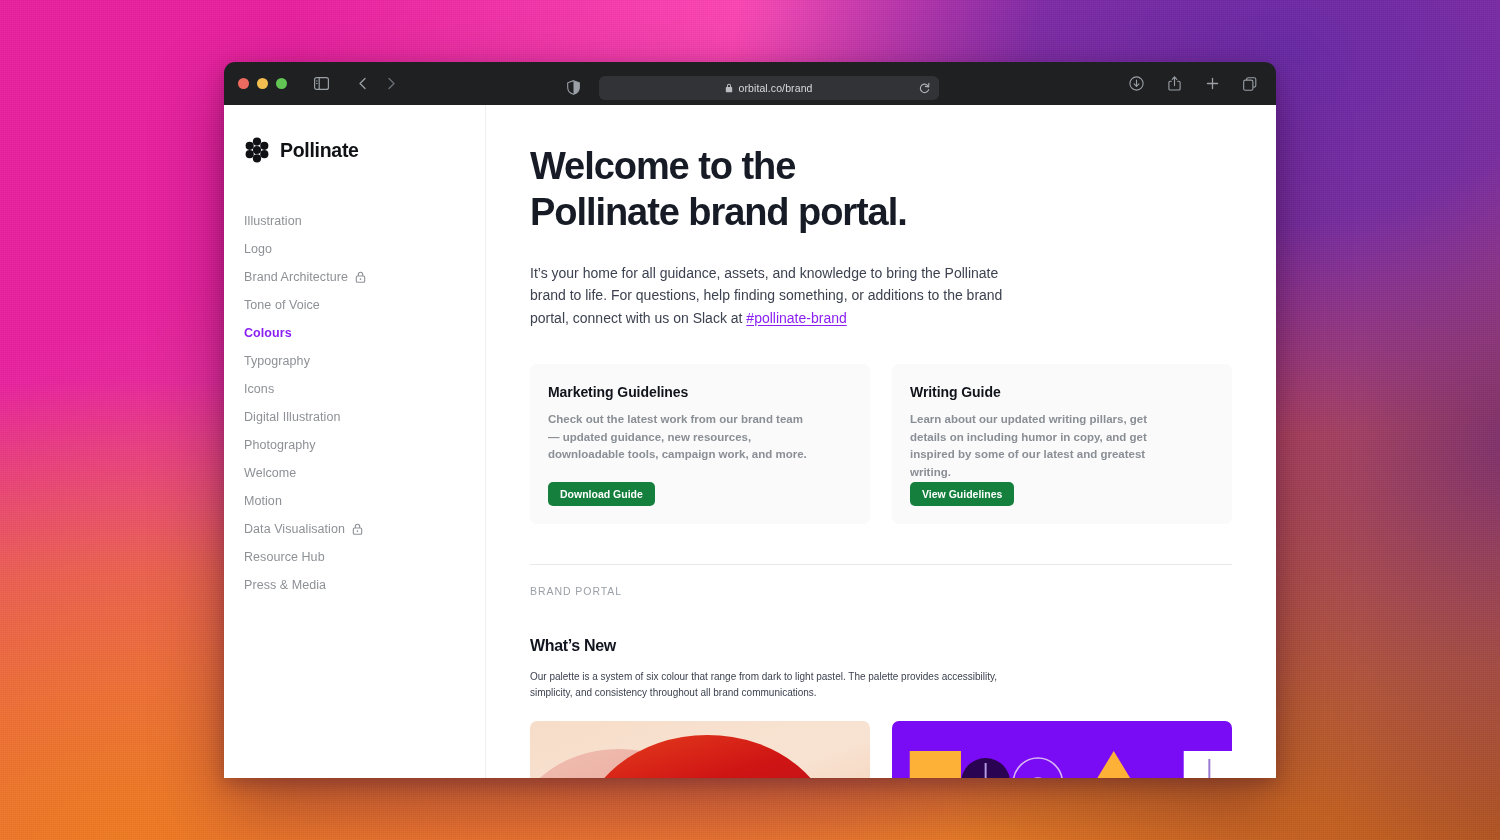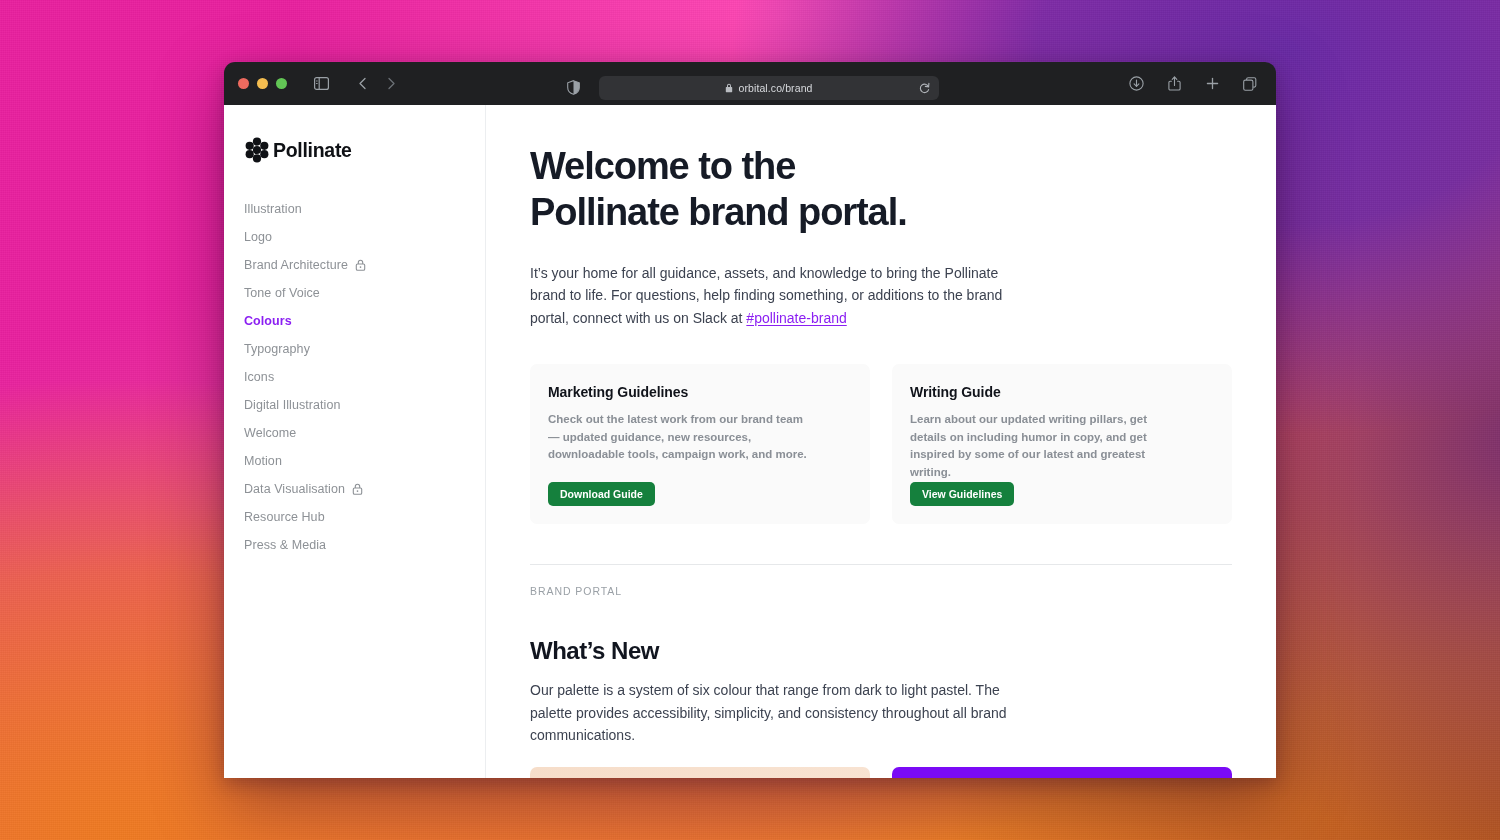--- a/index.html
+++ b/index.html
@@ -134,22 +134,22 @@
   .sidebar {
     width: 262px;
     min-width: 262px;
     background: #ffffff;
     border-right: 1px solid #eceef0;
     padding: 32px 0 0 20px;
   }
   .brand {
     display: flex;
     align-items: center;
-    gap: 3px;
-    margin-bottom: 32px;
+    gap: 10px;
+    margin-bottom: 44px;
   }
   .brand-mark { width: 26px; height: 26px; }
   .brand-name {
     font-size: 19.5px;
     font-weight: 700;
     color: #0f1115;
     letter-spacing: -0.015em;
   }
   .nav { display: flex; flex-direction: column; }
   .nav-item {
@@ -236,28 +236,28 @@
   }
 
   .divider { height: 1px; background: #e6e8ea; margin-bottom: 20px; }
   .eyebrow {
     font-size: 10.5px;
     letter-spacing: 0.09em;
     color: #9aa0a6;
     margin-bottom: 40px;
   }
   h2.section-title {
-    font-size: 24px;
+    font-size: 16px;
     font-weight: 700;
     color: #11151f;
     letter-spacing: -0.02em;
     margin-bottom: 14px;
   }
   p.section-desc {
-    font-size: 14px;
+    font-size: 10px;
     line-height: 1.62;
     color: #3c4250;
     max-width: 500px;
     margin-bottom: 20px;
   }
   .thumbs {
     display: grid;
     grid-template-columns: 1fr 1fr;
     gap: 22px;
   }
@@ -405,20 +405,23 @@
           <div class="nav-item">
             <span>Typography</span>
           </div>
           <div class="nav-item">
             <span>Icons</span>
           </div>
           <div class="nav-item">
             <span>Digital Illustration</span>
           </div>
           <div class="nav-item">
+            <span>Photography</span>
+          </div>
+          <div class="nav-item">
             <span>Welcome</span>
           </div>
           <div class="nav-item">
             <span>Motion</span>
           </div>
           <div class="nav-item">
             <span>Data Visualisation</span>
             <span class="lock-icon">
               <svg width="11" height="12" viewBox="0 0 11 12" fill="none" stroke="currentColor" stroke-width="1.1">
                 <rect x="1.3" y="5" width="8.4" height="6.2" rx="1.3"></rect>

